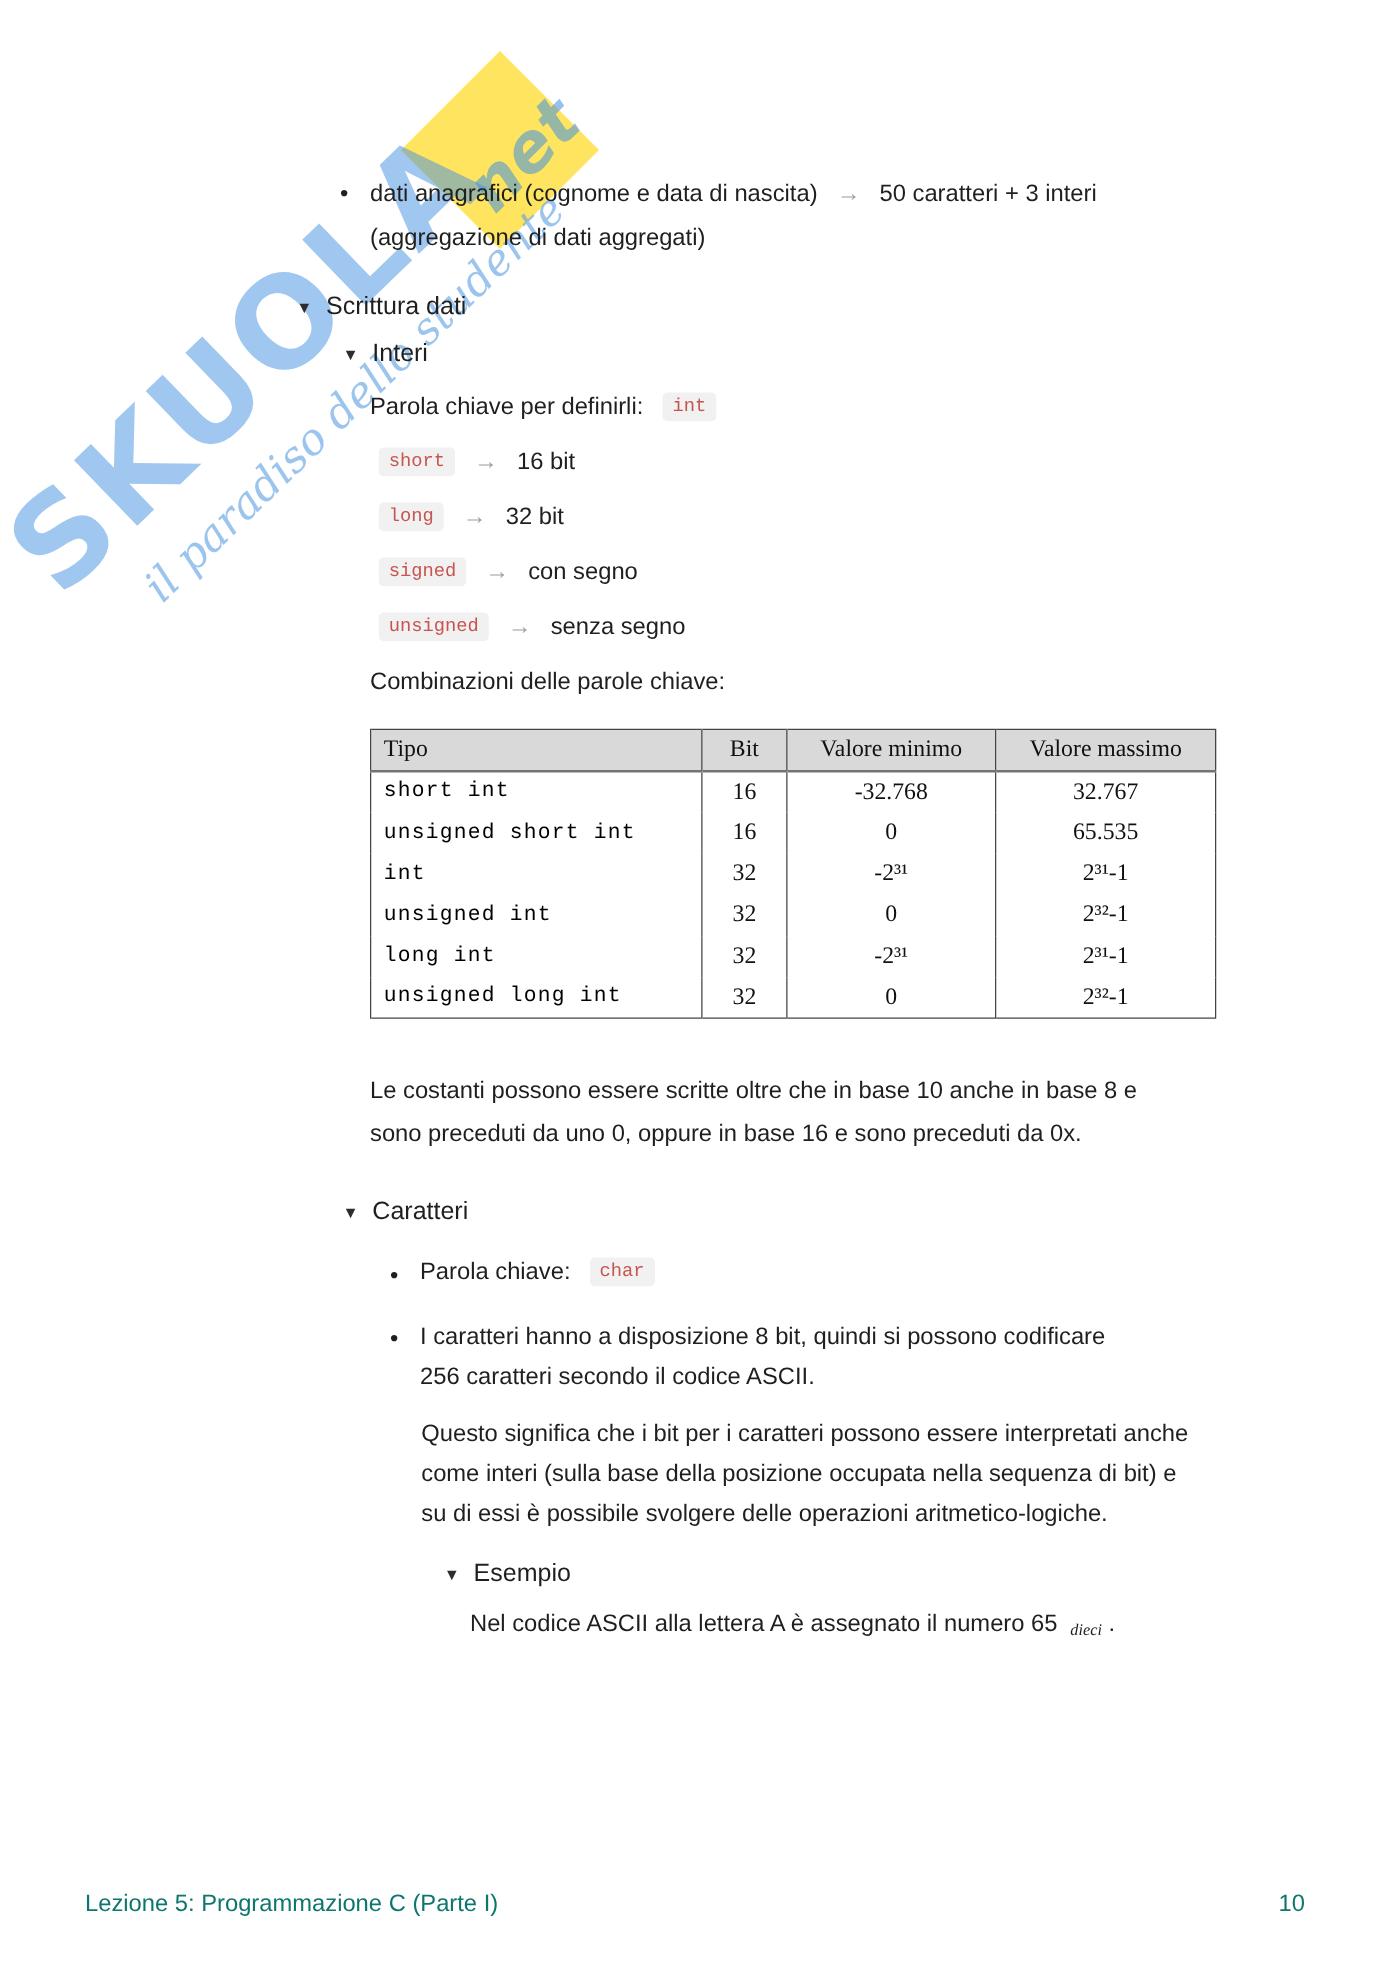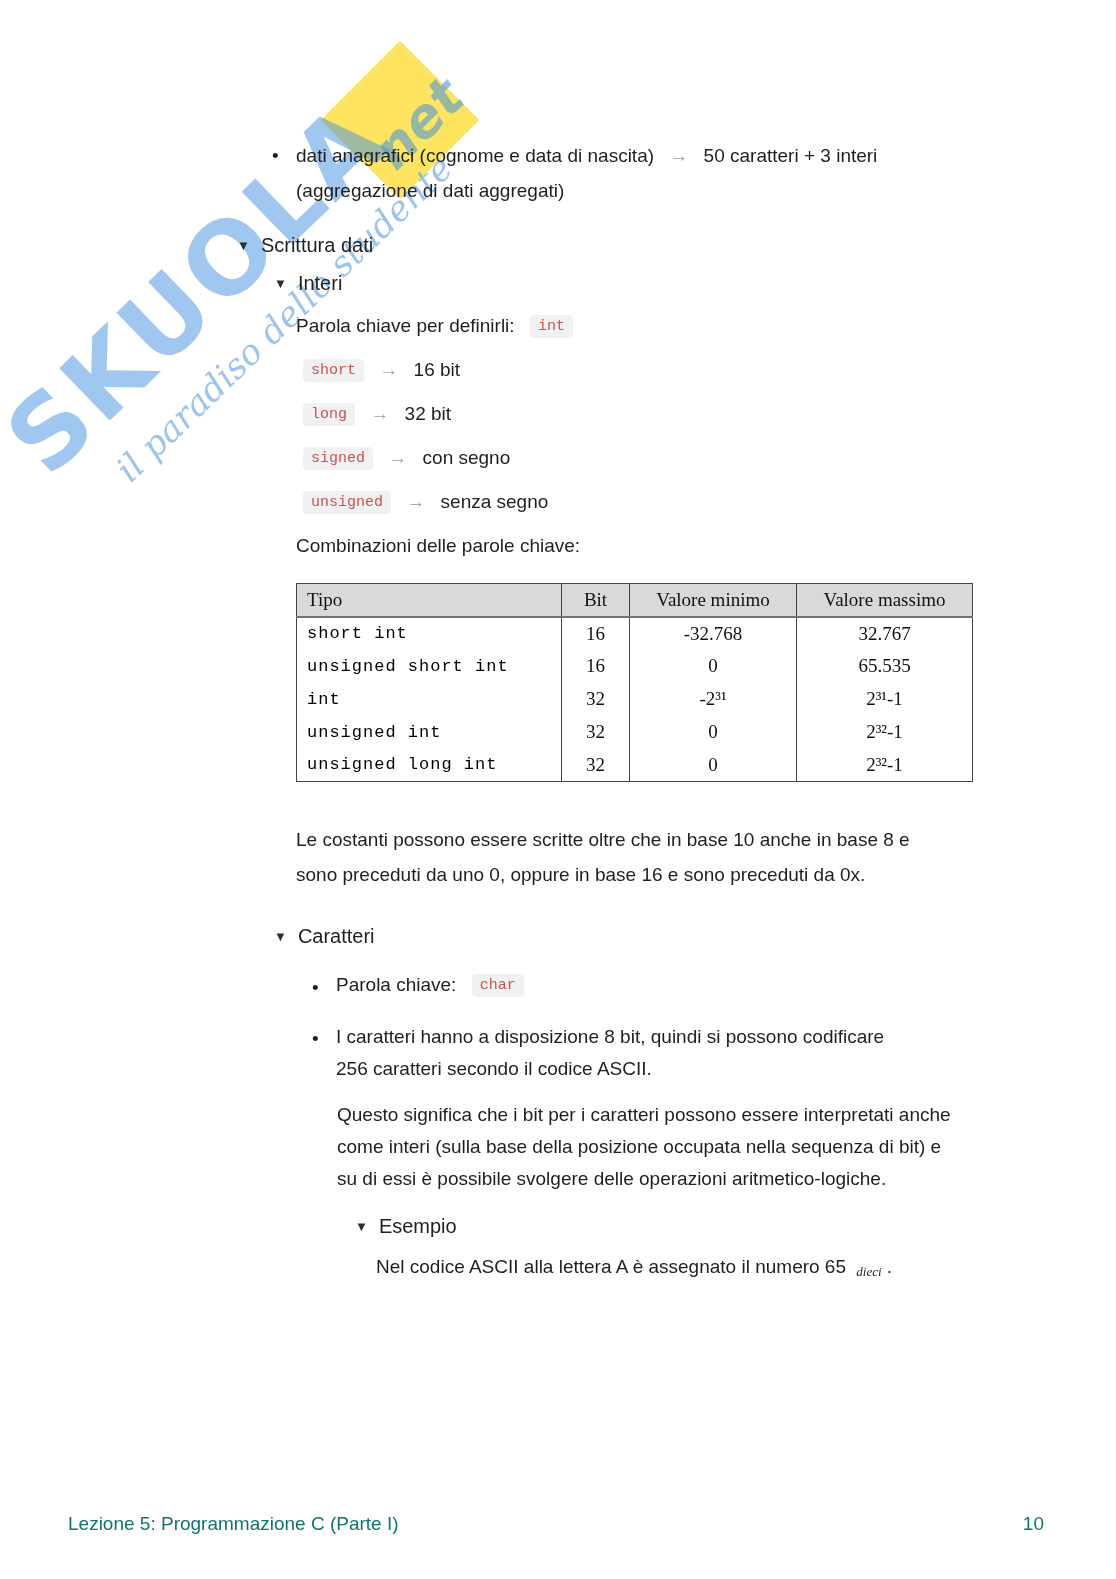--- a/index.html
+++ b/index.html
@@ -205,20 +205,26 @@
         <td class="td-num">-2³¹</td>
         <td class="td-num">2³¹-1</td>
       </tr>
       <tr>
         <td class="td-type">unsigned int</td>
         <td class="td-num">32</td>
         <td class="td-num">0</td>
         <td class="td-num">2³²-1</td>
       </tr>
       <tr>
+        <td class="td-type">long int</td>
+        <td class="td-num">32</td>
+        <td class="td-num">-2³¹</td>
+        <td class="td-num">2³¹-1</td>
+      </tr>
+      <tr>
         <td class="td-type">unsigned long int</td>
         <td class="td-num">32</td>
         <td class="td-num">0</td>
         <td class="td-num">2³²-1</td>
       </tr>
     </tbody>
   </table>
 
   <div class="costanti-par">Le costanti possono essere scritte oltre che in base 10 anche in base 8 e sono preceduti da uno 0, oppure in base 16 e sono preceduti da 0x.</div>
 

